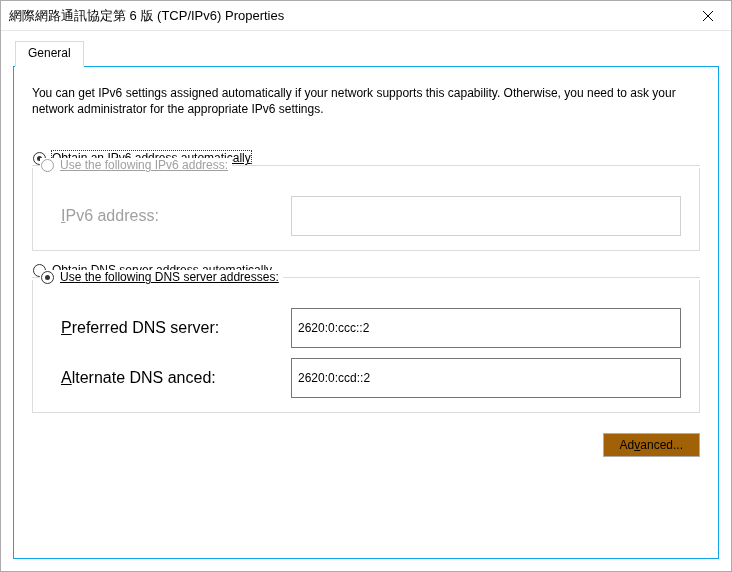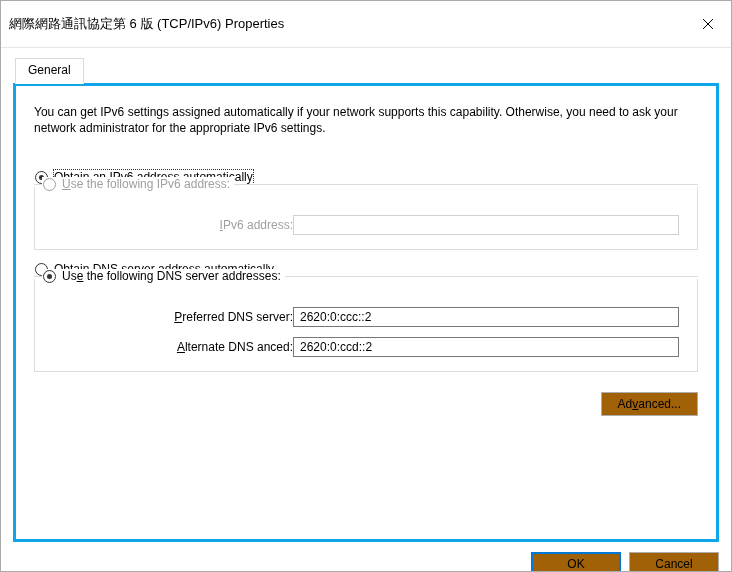--- a/index.html
+++ b/index.html
@@ -10,21 +10,21 @@
     background: #fff;
     color: #000;
     width: 732px;
     height: 572px;
     overflow: hidden;
     border: 1px solid #ababab;
   }
   .titlebar {
     display: flex;
     align-items: center;
-    height: 47px;
+    height: 30px;
     padding: 0 0 0 8px;
     background: #fff;
     border-bottom: 1px solid #e6e6e6;
   }
   .titlebar-title {
     flex: 1;
     font-size: 13px;
   }
   .titlebar-close {
     width: 46px;
@@ -55,34 +55,35 @@
   .tab {
     padding: 4px 12px 6px 12px;
     border: 1px solid #d9d9d9;
     border-bottom: 1px solid #fff;
     background: #fff;
     position: relative;
     z-index: 2;
     font-size: 12px;
   }
   .tab-panel {
-    border: 3px solid #0ea5e9;
+    border: 1px solid #0ea5e9;
     flex: 1;
     padding: 18px 18px 18px 18px;
     position: relative;
   }
   .intro {
     line-height: 1.35;
     margin-bottom: 34px;
   }
   .radio-row {
     display: flex;
     align-items: center;
     gap: 6px;
     margin-bottom: 6px;
+    text-decoration: underline;
   }
   .radio-outer {
     width: 13px; height: 13px;
     border-radius: 50%;
     border: 1px solid #333;
     display: inline-flex;
     align-items: center;
     justify-content: center;
     flex: none;
   }
@@ -124,27 +125,26 @@
   .group-header .lead {
     width: 8px; height:1px; background:#dcdcdc;
   }
   .field-row {
     display: flex;
     align-items: center;
     margin-top: 10px;
   }
   .field-label {
     width: 230px;
-    font-size: 12px;
-    text-align: right;
+    font-size: 16px;
   }
   .field-input {
     flex: 1;
     border: 1px solid #767676;
-    height: 20px;
+    height: 40px;
     padding: 2px 6px;
     font-family: inherit;
     font-size: 12px;
     background: #fff;
   }
   .field-input.short { width: 46px; flex: none; }
   .disabled, .disabled .field-label, .disabled .radio-label { color: #a0a0a0; }
   .disabled .field-input { border-color: #d0d0d0; background: #fff; }
   .disabled .radio-outer { border-color:#a0a0a0; }
   .btn {
@@ -245,17 +245,13 @@
         </div>
       </div>
 
       <div class="advanced-row">
         <button class="btn"><span>Ad</span><span class="u">v</span><span>anced...</span></button>
       </div>
 
     </div>
   </div>
 
-  <div class="footer">
-    <button class="btn default">OK</button>
-    <button class="btn">Cancel</button>
-  </div>
 </div>
 
 </body></html>

